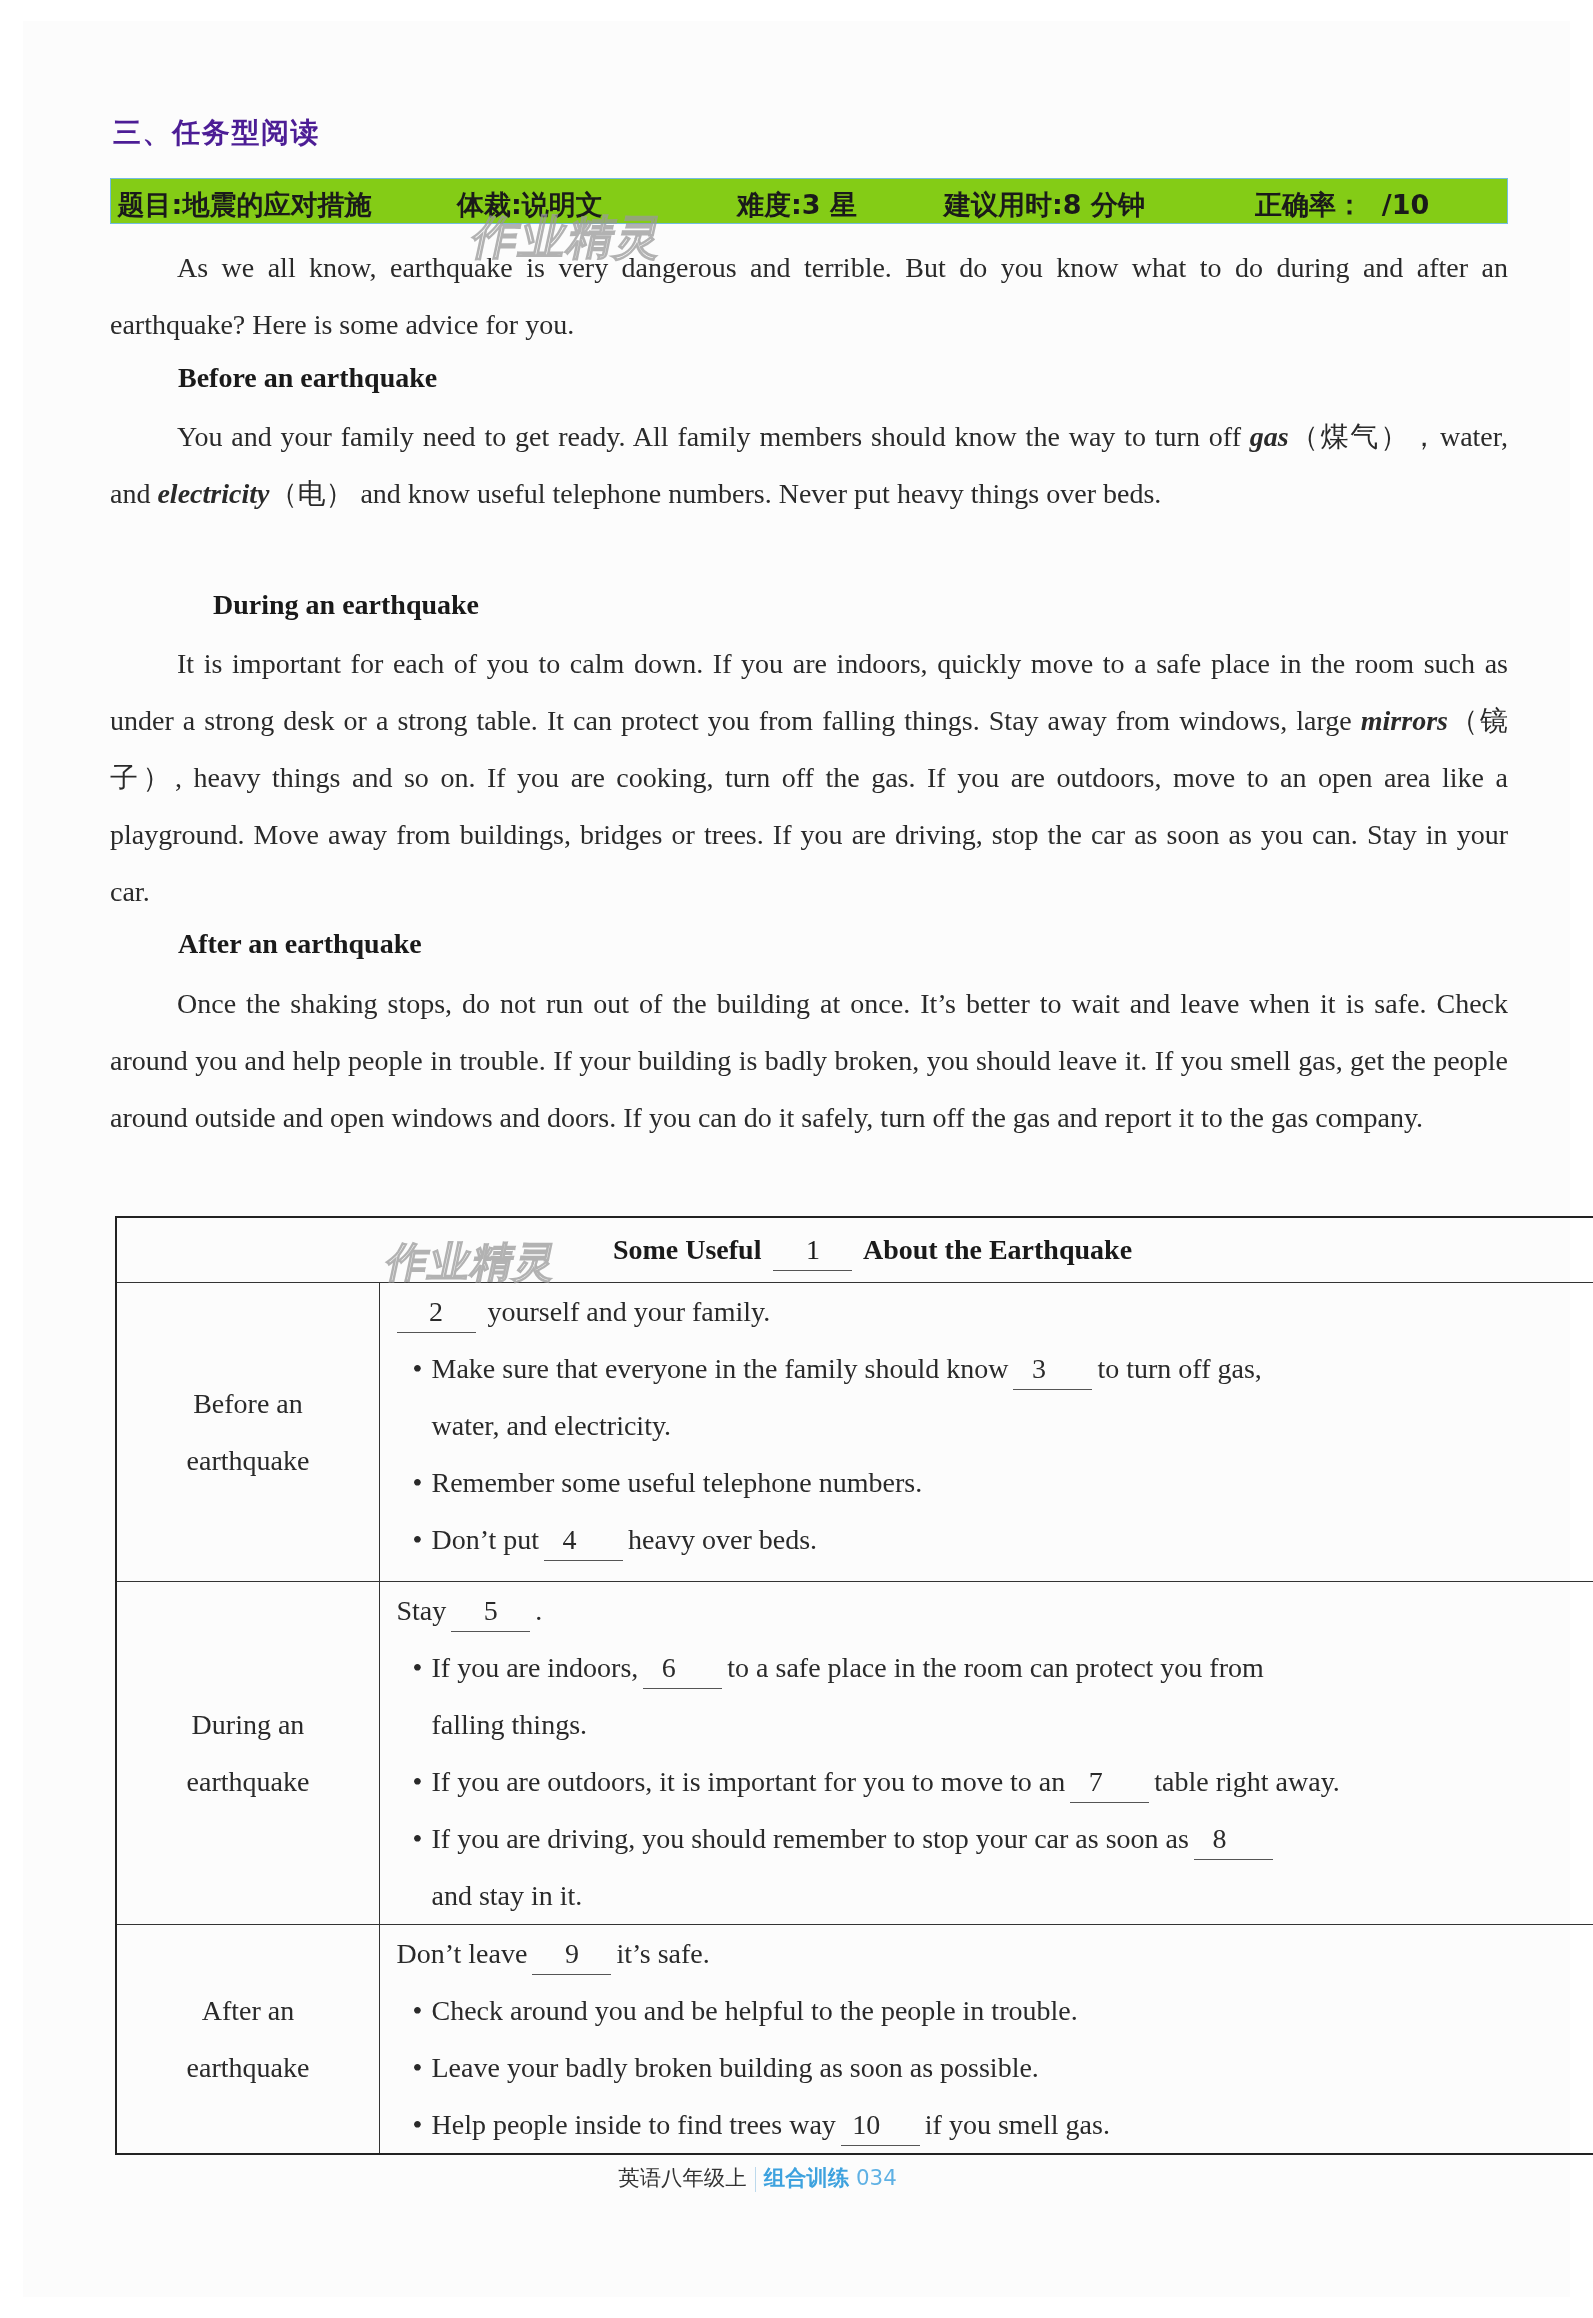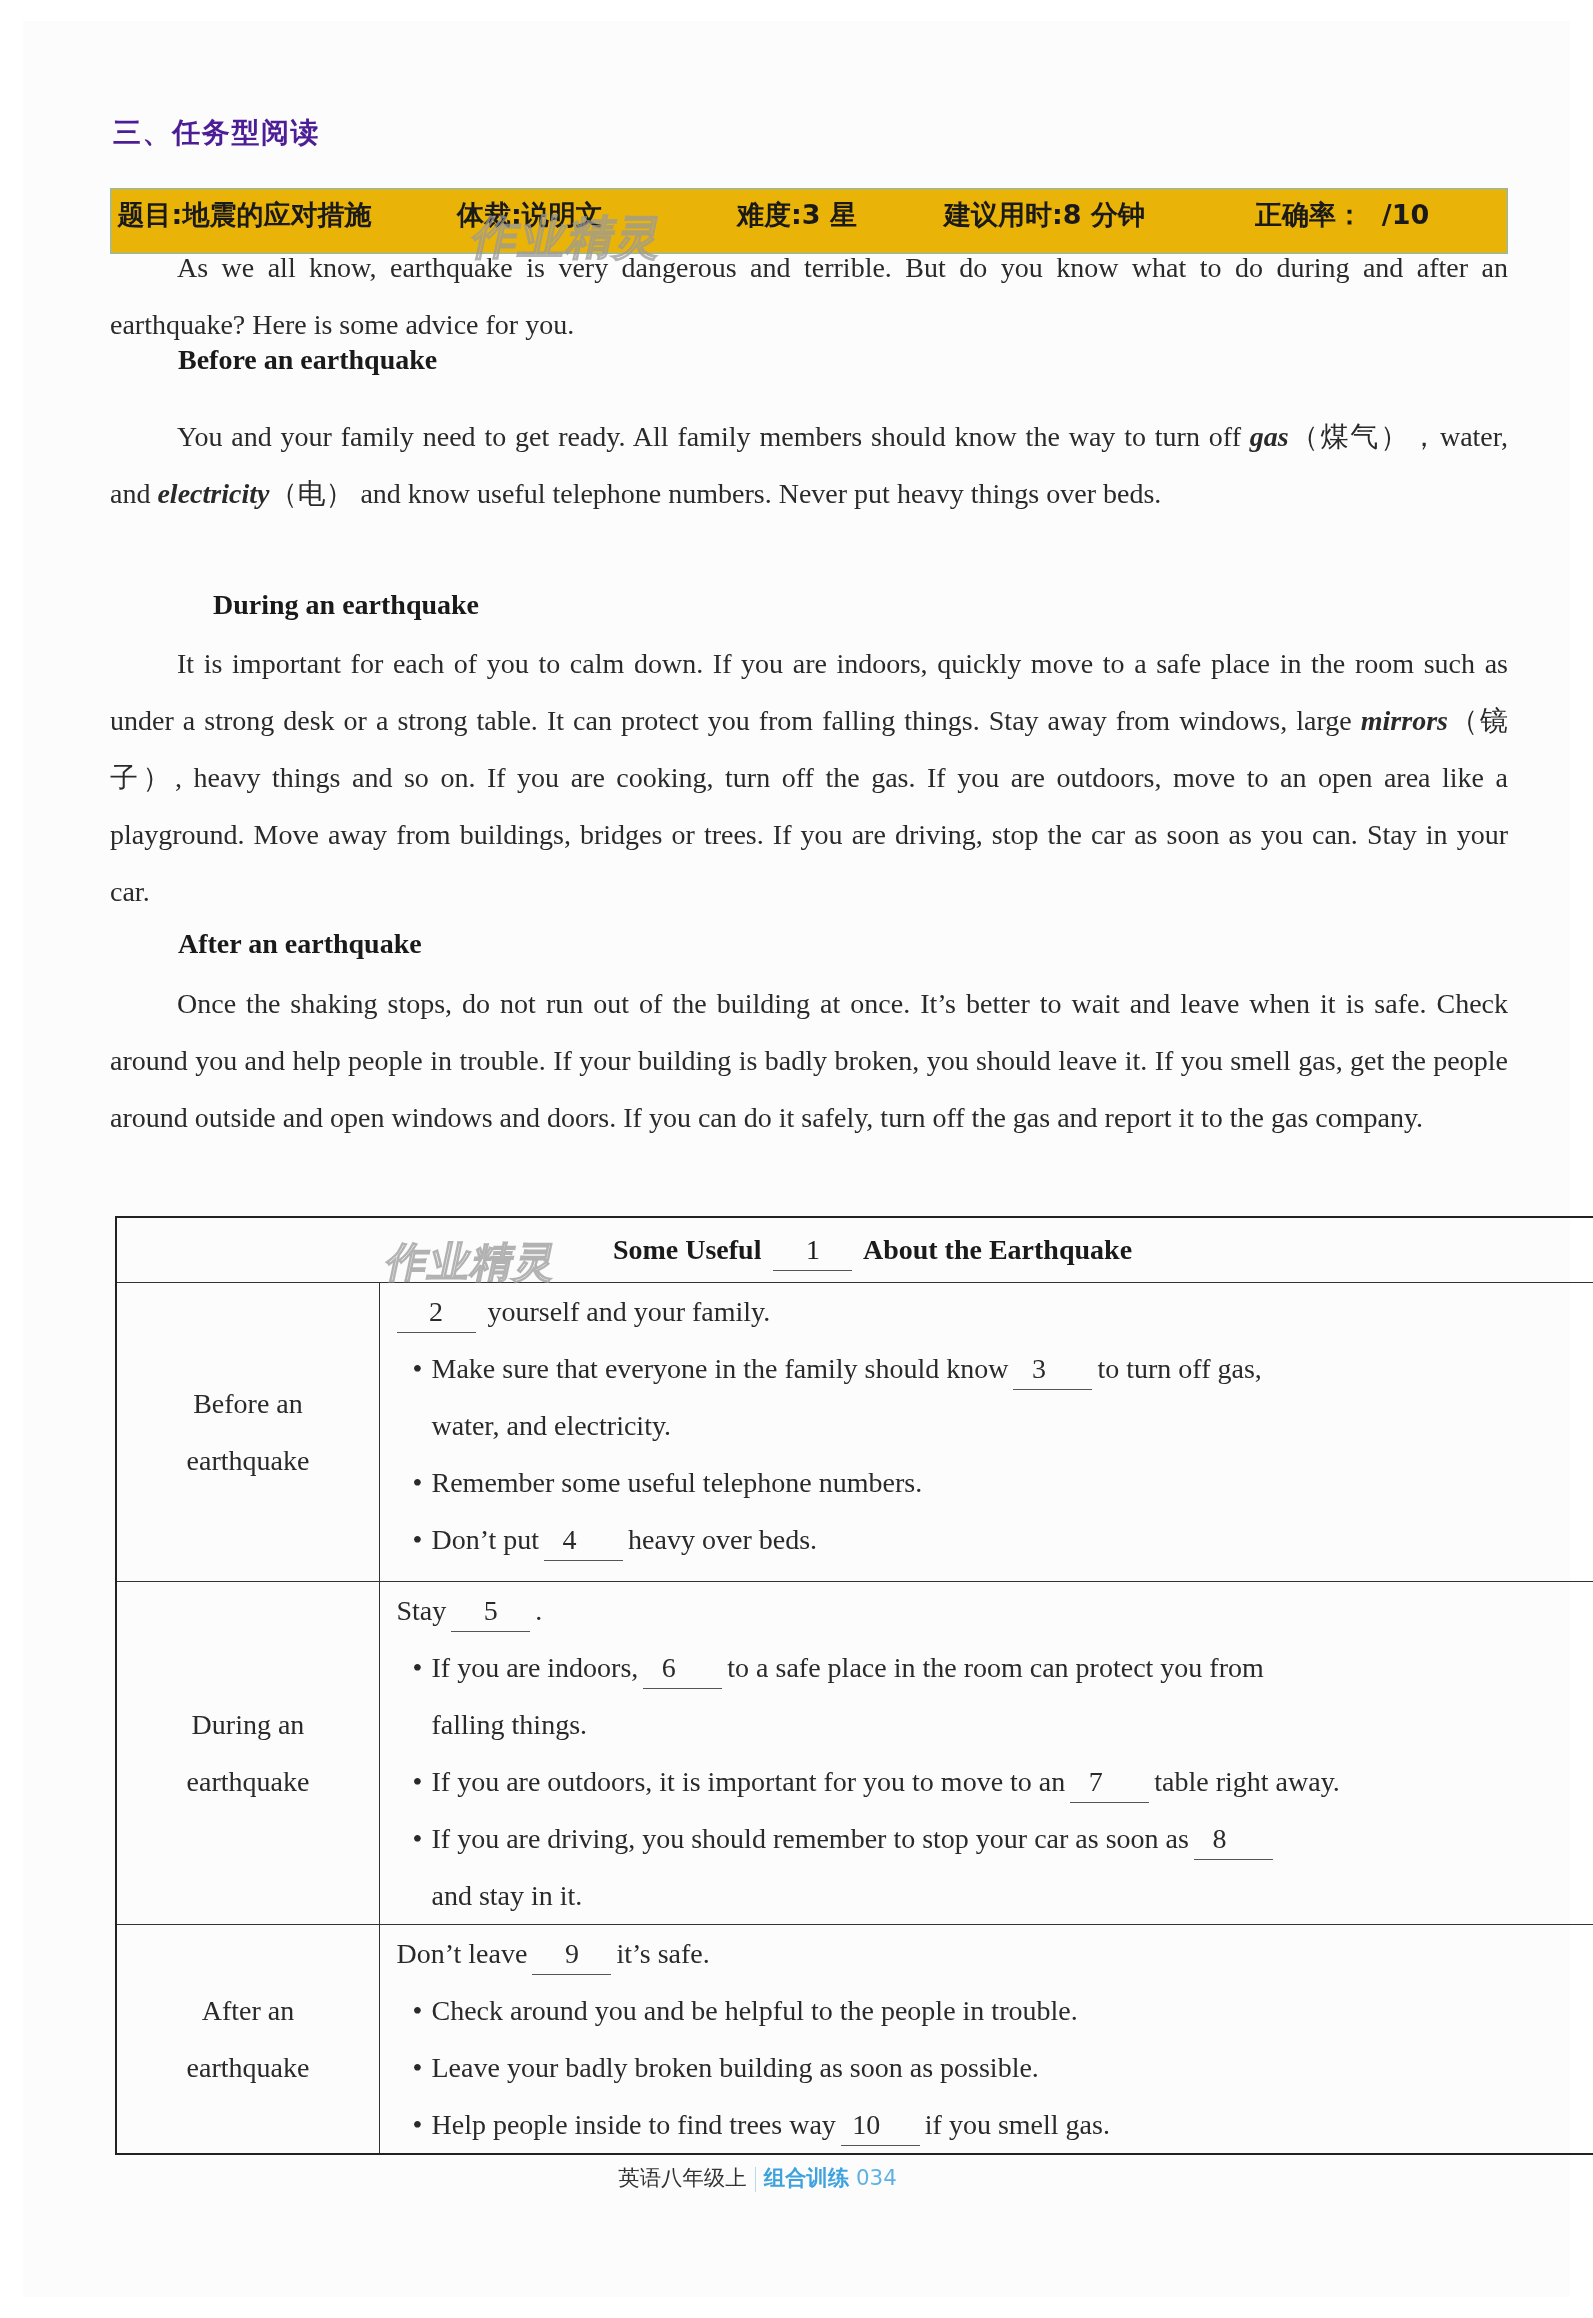--- a/index.html
+++ b/index.html
@@ -10,22 +10,22 @@
   .sheet {
     position: absolute; left: 23px; top: 20.6px; width: 1547px; height: 2276px;
     background: #fcfcfc;
   }
   .section-title {
     position: absolute; left: 113px; top: 114px;
     font-family: "DejaVu Sans", sans-serif; font-weight: bold; font-size: 28px; color: #4c1d95;
     letter-spacing: 1.6px;
   }
   .info-bar {
-    position: absolute; left: 110px; top: 188px; width: 1398px; height: 66px;
-    background: #eab308; border: 1.6px solid #73bde2; box-sizing: border-box;
+    position: absolute; left: 110px; top: 178px; width: 1398px; height: 46px;
+    background: #84cc16; border: 1.6px solid #73bde2; box-sizing: border-box;
     display: flex; align-items: center;
     font-family: "DejaVu Sans", sans-serif; font-weight: bold; font-size: 27px; color: #1a1a1a;
   }
   .info-bar span { position: absolute; top: 8.2px; white-space: nowrap; }
   .watermark {
     position: absolute; font-family: "DejaVu Sans", sans-serif; font-weight: bold; font-size: 46px;
     color: transparent; -webkit-text-stroke: 1.2px #9a9a9a; transform: skewX(-12deg);
     letter-spacing: 1.6px; opacity: 0.75; pointer-events: none;
   }
   .para {
@@ -72,21 +72,21 @@
   <span style="left:833px">建议用时:8 分钟</span>
   <span style="left:1144px; white-space:pre">正确率：  /10</span>
 </div>
 
 <div class="watermark" style="left:473px; top:207px;">作业精灵</div>
 
 <div class="para" style="top:239px;">
   <span class="indent"></span><span>As we all know, earthquake is very dangerous and terrible. But do you know what to do during and after an earthquake? Here is some advice for you.</span>
 </div>
 
-<div class="subhead" style="top:344px;">Before an earthquake</div>
+<div class="subhead" style="top:362px;">Before an earthquake</div>
 <div class="para" style="top:408px;">
   <span class="indent"></span><span>You and your family need to get ready. All family members should know the way to turn off </span><span class="bi">gas</span><span>（煤气），water, and </span><span class="bi">electricity</span><span>（电）</span><span> and know useful telephone numbers. Never put heavy things over beds.</span>
 </div>
 
 <div class="subhead" style="top:589px;margin-left:35px;">During an earthquake</div>
 <div class="para" style="top:635px;">
   <span class="indent"></span><span>It is important for each of you to calm down. If you are indoors, quickly move to a safe place in the room such as under a strong desk or a strong table. It can protect you from falling things. Stay away from windows, large </span><span class="bi">mirrors</span><span>（镜子）</span><span>, heavy things and so on. If you are cooking, turn off the gas. If you are outdoors, move to an open area like a playground. Move away from buildings, bridges or trees. If you are driving, stop the car as soon as you can. Stay in your car.</span>
 </div>
 
 <div class="subhead" style="top:928px;">After an earthquake</div>

